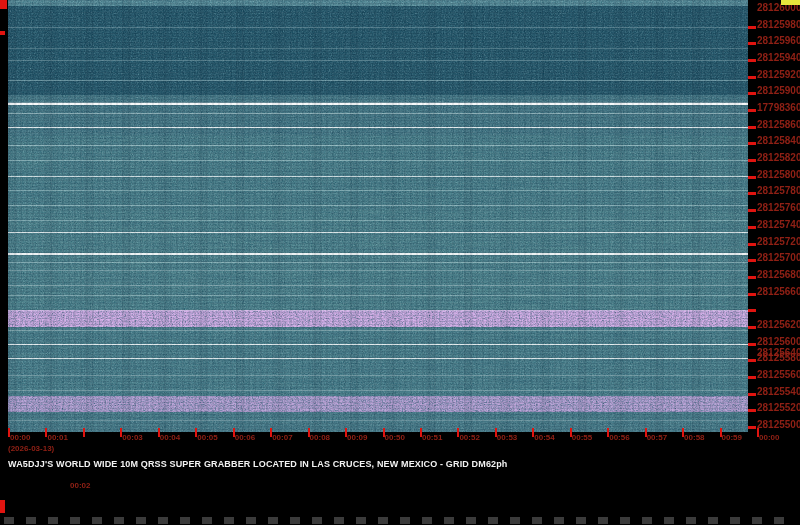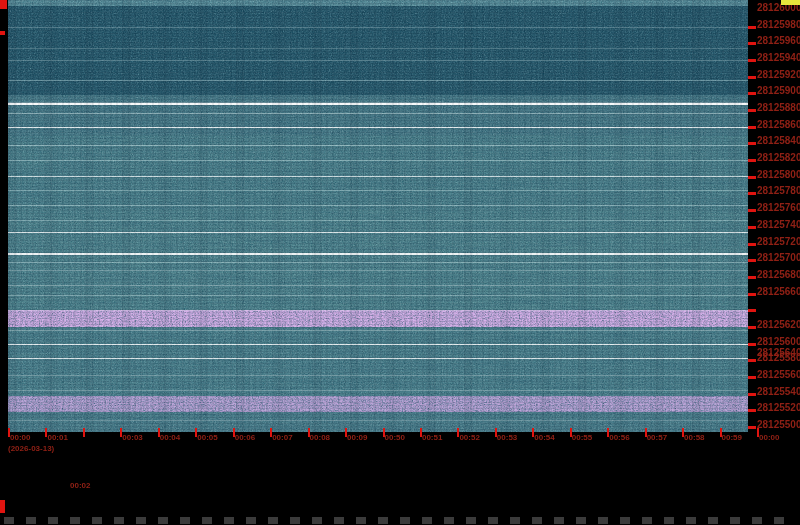--- a/index.html
+++ b/index.html
@@ -125,21 +125,21 @@
       <div class="freq-label" style="top: 20.68px;">28125980</div>
       <div class="freq-tick" style="top: 25.68px;"></div>
       <div class="freq-label" style="top: 37.36px;">28125960</div>
       <div class="freq-tick" style="top: 42.36px;"></div>
       <div class="freq-label" style="top: 54.04px;">28125940</div>
       <div class="freq-tick" style="top: 59.04px;"></div>
       <div class="freq-label" style="top: 70.72px;">28125920</div>
       <div class="freq-tick" style="top: 75.72px;"></div>
       <div class="freq-label" style="top: 87.4px;">28125900</div>
       <div class="freq-tick" style="top: 92.4px;"></div>
-      <div class="freq-label" style="top: 104.08px;">28125880</div>
+      <div class="freq-label" style="top: 104.08px;">17798360</div>
       <div class="freq-tick" style="top: 109.08px;"></div>
       <div class="freq-label" style="top: 120.76px;">28125860</div>
       <div class="freq-tick" style="top: 125.76px;"></div>
       <div class="freq-label" style="top: 137.44px;">28125840</div>
       <div class="freq-tick" style="top: 142.44px;"></div>
       <div class="freq-label" style="top: 154.12px;">28125820</div>
       <div class="freq-tick" style="top: 159.12px;"></div>
       <div class="freq-label" style="top: 170.8px;">28125800</div>
       <div class="freq-tick" style="top: 175.8px;"></div>
       <div class="freq-label" style="top: 187.48px;">28125780</div>
@@ -213,20 +213,21 @@
       <div class="time-label" style="left: 646.65px;">00:57</div>
       <div class="time-tick" style="left: 682.1px;"></div>
       <div class="time-label" style="left: 684.1px;">00:58</div>
       <div class="time-tick" style="left: 719.55px;"></div>
       <div class="time-label" style="left: 721.55px;">00:59</div>
       <div class="time-tick" style="left: 757px;"></div>
       <div class="time-label" style="left: 759px;">00:00</div>
     </div>
   <div id="date-label">(2026-03-13)</div>
 
+  <div id="info1" class="info-line">WA5DJJ'S WORLD WIDE 10M QRSS SUPER GRABBER LOCATED IN LAS CRUCES, NEW MEXICO - GRID DM62ph</div>
 
 
   <div id="footer-blocks">
       <div class="fblock" style="left: 4px;"></div>
       <div class="fblock" style="left: 26px;"></div>
       <div class="fblock" style="left: 48px;"></div>
       <div class="fblock" style="left: 70px;"></div>
       <div class="fblock" style="left: 92px;"></div>
       <div class="fblock" style="left: 114px;"></div>
       <div class="fblock" style="left: 136px;"></div>

